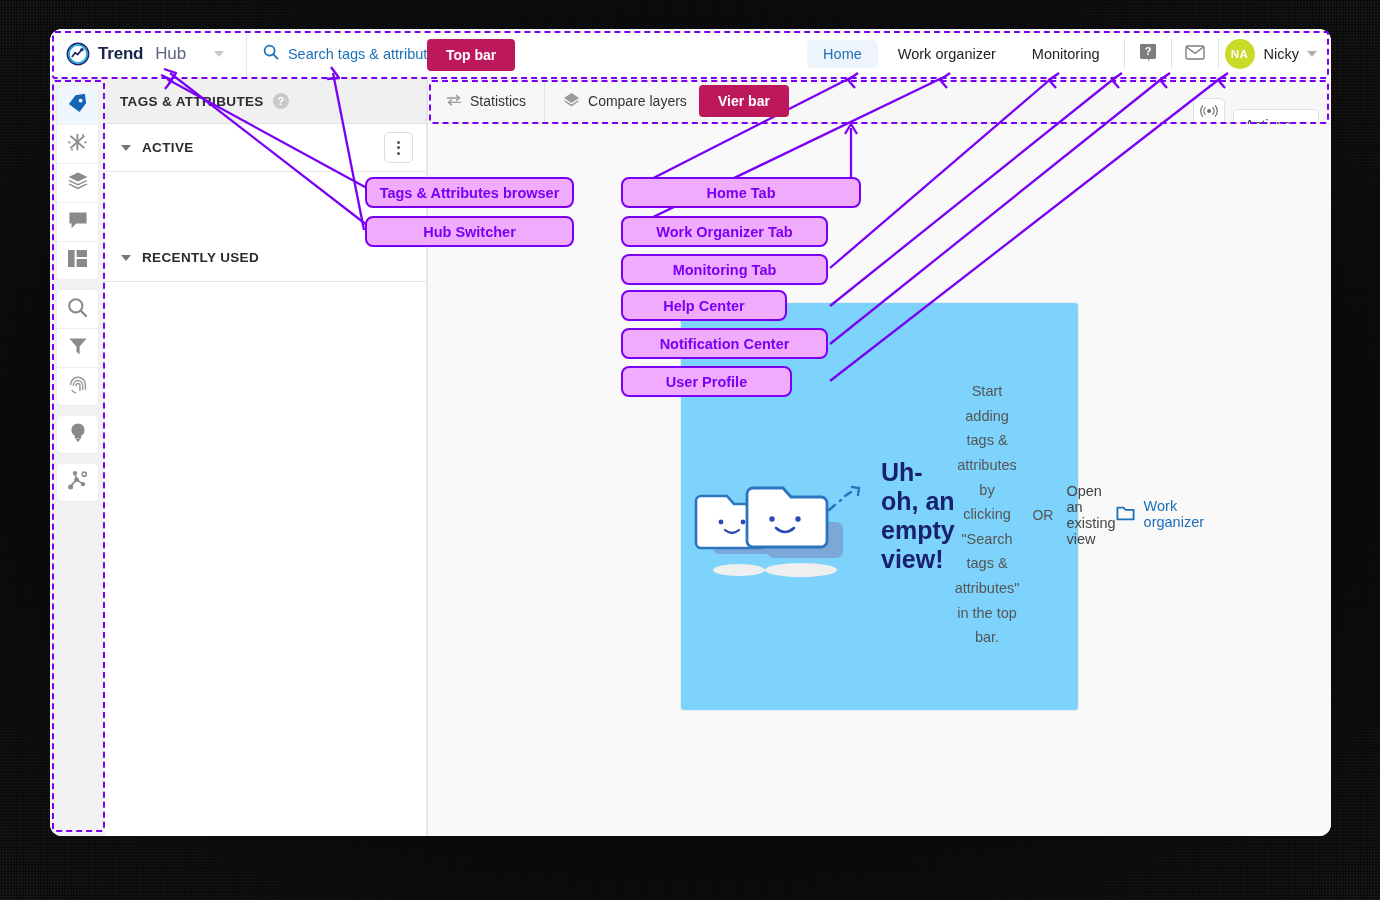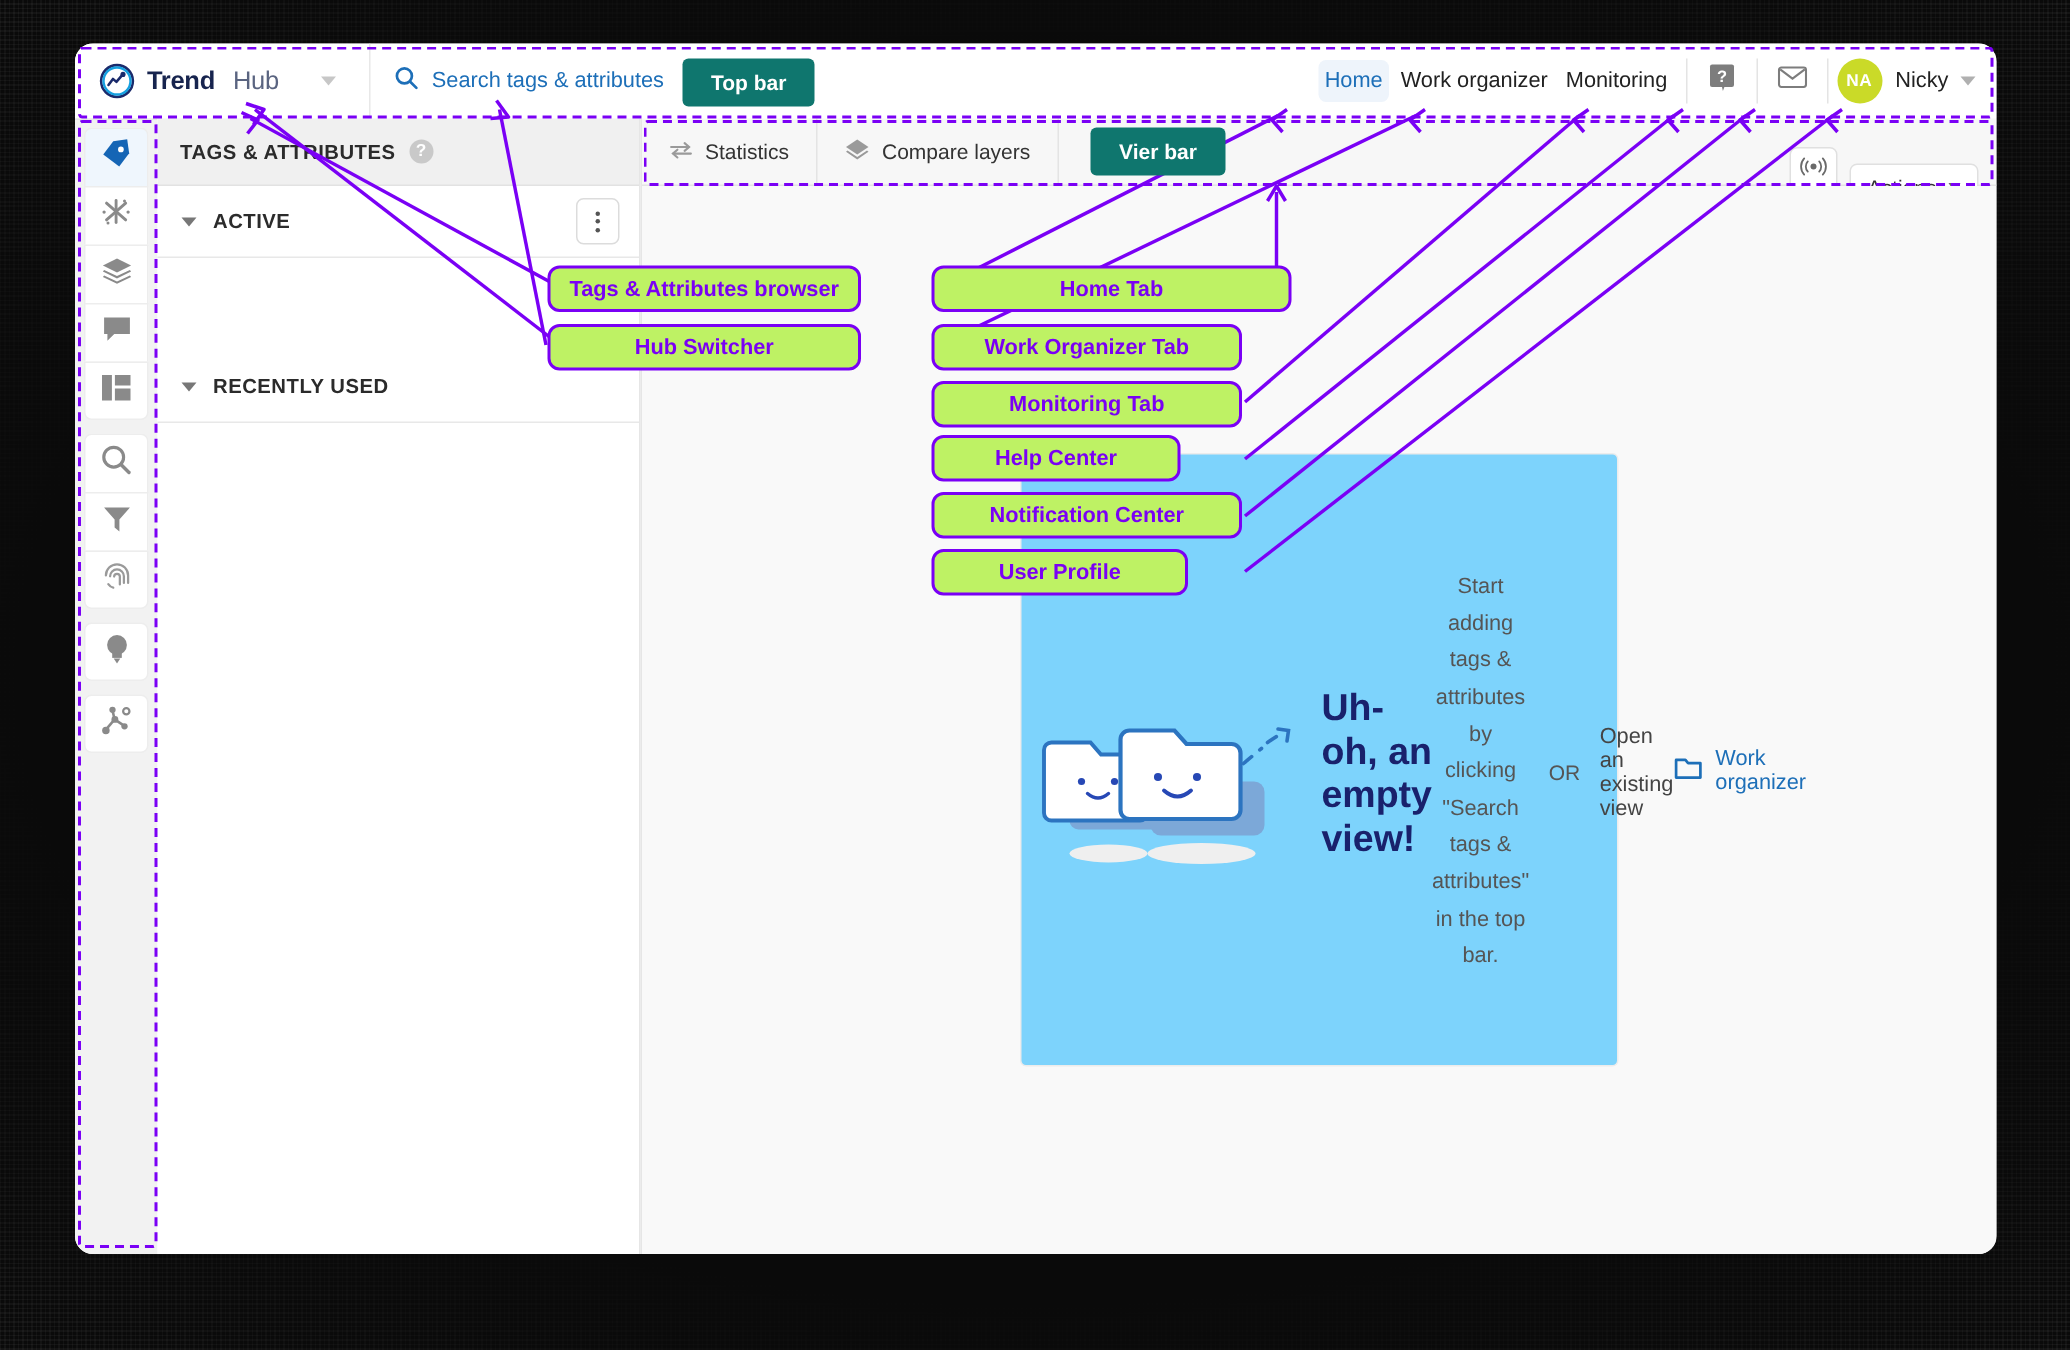--- a/index.html
+++ b/index.html
@@ -53,30 +53,30 @@
   .hub-caret {
     margin-left: 20px; width: 0; height: 0;
     border-left: 5px solid transparent; border-right: 5px solid transparent;
     border-top: 6px solid #c7c7c7;
   }
   .topbar-sep { width: 1px; height: 50px; background: #e8e8e8; margin-left: 22px; }
   .search-box { display: flex; align-items: center; gap: 9px; padding-left: 16px; cursor: text; }
   .search-box .txt { color: #1d6fb8; font-size: 14.5px; }
 
   .badge {
-    background: #0f766e; color: #fff;
+    background: #be185d; color: #fff;
     font-weight: bold; font-size: 14px;
     border-radius: 4px; padding: 8px 19px;
-    display: inline-flex; align-items: center; justify-content: center; margin-left: 28px;
+    display: inline-flex; align-items: center; justify-content: center;
   }
   #topbar-badge { position: absolute; left: 427px; top: 39px; z-index: 40;}
 
   .nav-tabs { position: absolute; right: 0; top: 0; height: 50px; display: flex; align-items: center; }
   .nav-tab {
-    font-size: 14.5px; color: #222; padding: 6px 4px; border-radius: 5px; margin: 12px 2px;
+    font-size: 14.5px; color: #222; padding: 6px 16px; border-radius: 5px; margin: 12px 2px;
     cursor: pointer; white-space: nowrap;
   }
   .nav-tab.active { color: #1d6fb8; background: #eef4fb; }
   .nav-sep { width: 1px; height: 30px; background: #e4e4e4; margin: 0 6px; }
   .icon-btn { width: 34px; height: 30px; display: flex; align-items: center; justify-content: center; cursor: pointer; }
   .avatar {
     width: 30px; height: 30px; border-radius: 50%; background: #cada28;
     color: #fff; font-size: 11.5px; font-weight: bold;
     display: flex; align-items: center; justify-content: center; letter-spacing: .4px;
   }
@@ -202,21 +202,21 @@
   .open-existing { margin-top: 16px; font-size: 14.5px; color: #444; }
   .wo-link { margin-top: 15px; display: flex; align-items: center; gap: 9px; color: #1d6fb8; font-size: 14.5px; cursor: pointer; }
 
   
   #anno { position: absolute; inset: 0; pointer-events: none; z-index: 30; }
   .dash {
     position: absolute; border: 2.5px dashed #7a00f5; border-radius: 3px;
   }
   .callout {
     position: absolute; z-index: 45;
-    border: 2.5px solid #7a00f5; border-radius: 8px; background: #bef264;
+    border: 2.5px solid #7a00f5; border-radius: 8px; background: #f0abfc;
     color: #7a00f5; font-weight: bold; font-size: 14.5px;
     display: flex; align-items: center; justify-content: center;
     height: 31px;
   }
 </style>
 </head>
 <body>
 
 <div id="backdrop"></div>
 <div id="noise"></div>

